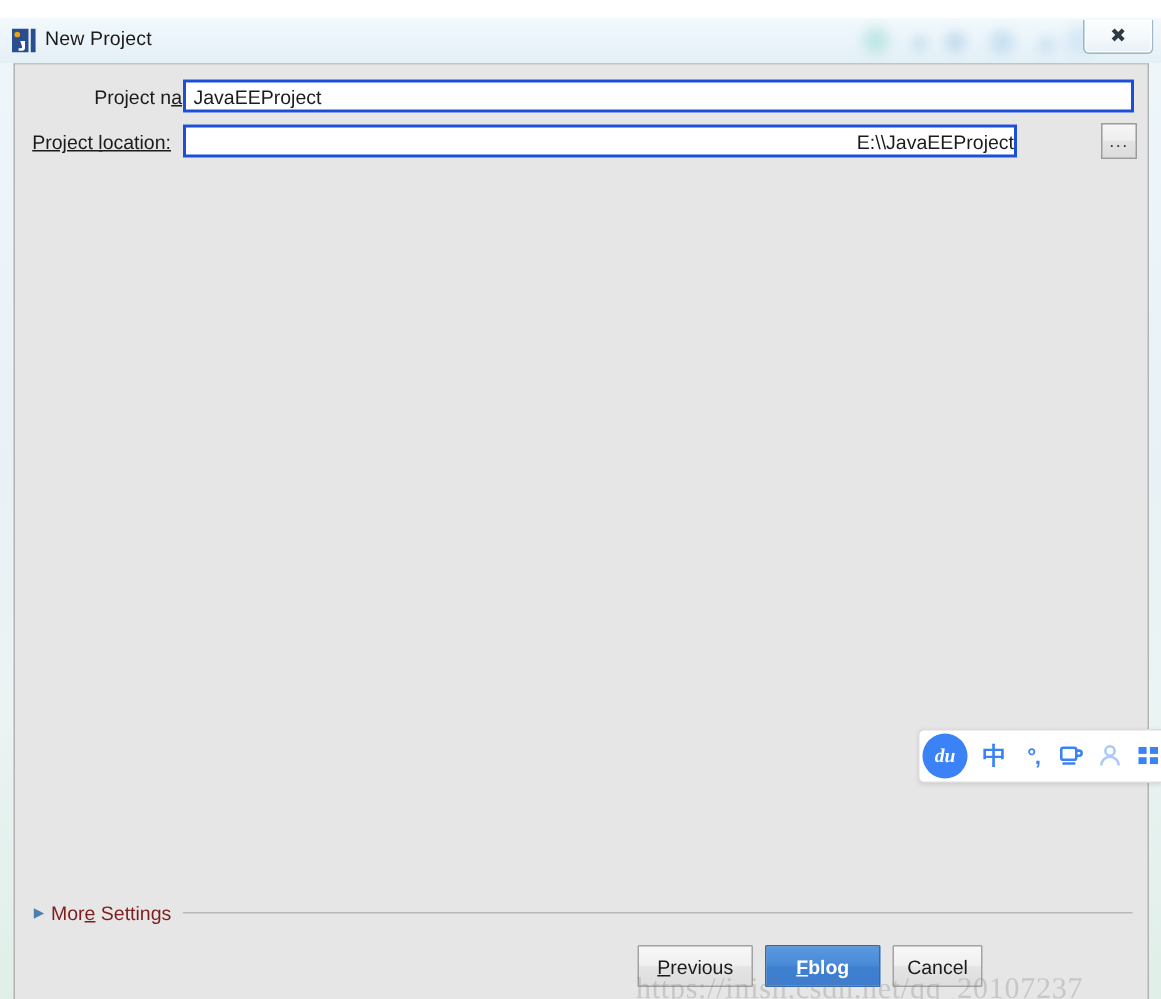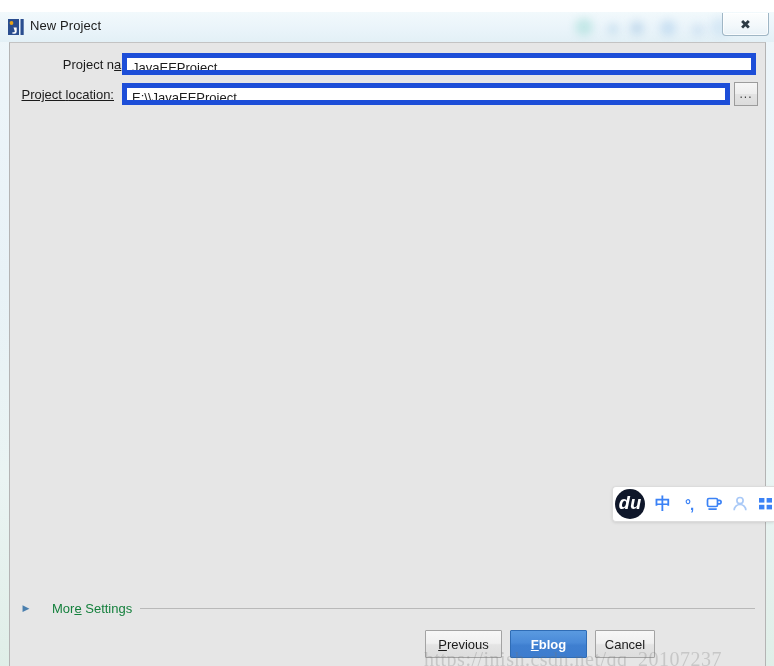--- a/index.html
+++ b/index.html
@@ -103,35 +103,35 @@
   }
   .form-label .uline { text-decoration: underline; }
 
   #label-project-name { left: 0px; top: 14px; width: 104px; margin-left: 29px; }
   #label-project-location { left: 0px; top: 44px; width: 104px; text-decoration: underline; }
 
   .text-field {
     position: absolute;
     height: 22px;
     background: #ffffff;
-    border: 5px solid #1d4ed8;
+    border: 2px solid #1d4ed8;
     box-sizing: border-box;
     font-size: 13px;
     color: #1b1b1b;
     line-height: 20px;
     padding: 0 0 12px 5px;
     white-space: nowrap;
     overflow: hidden;
     cursor: text;
   }
   #field-project-name {
     left: 112px; top: 10px; width: 634px;
   }
   #field-project-location {
-    left: 112px; top: 40px; width: 608px;
+    left: 112px; top: 40px; width: 556px; text-align: right;
   }
   #browse-button {
     position: absolute;
     left: 724px; top: 39px;
     width: 24px; height: 24px;
     background: linear-gradient(to bottom, #f6f6f6 0%, #eeeeee 48%, #e3e3e3 52%, #dcdcdc 100%);
     border: 1px solid #9c9c9c;
     box-sizing: border-box;
     display: flex;
     align-items: center;
@@ -158,23 +158,23 @@
     width: 12px;
     display: flex;
     align-items: center;
     justify-content: center;
     color: #4a7fae;
     font-size: 9px;
     line-height: 1;
   }
   #more-settings-label {
     font-size: 13px;
-    color: #15803d;
-    white-space: nowrap;
-    margin-left: 20px;
+    color: #7f1d1d;
+    white-space: nowrap;
+    margin-left: 2px;
   }
   #more-settings-label .uline { text-decoration: underline; }
   #more-settings-separator {
     flex: 1;
     height: 1px;
     background: #b9b9b9;
     margin-left: 8px;
     margin-right: 2px;
   }
 
@@ -226,30 +226,30 @@
     border-radius: 4px 0 0 4px;
     box-shadow: 0 1px 3px rgba(0,0,0,.10);
     display: flex;
     align-items: center;
     box-sizing: border-box;
   }
   #ime-logo {
     width: 30px; height: 30px;
     margin-left: 2px;
     border-radius: 50%;
-    background: #0f172a;
+    background: #3b82f6;
     color: #ffffff;
-    font-size: 19px;
+    font-size: 13px;
     font-style: italic;
     font-weight: bold;
     display: flex;
     align-items: center;
     justify-content: center;
     flex: none;
-    font-family: Liberation Mono, monospace;
+    font-family: Liberation Serif, serif;
   }
   .ime-item {
     flex: none;
     display: flex;
     align-items: center;
     justify-content: center;
     color: #3b82f6;
     cursor: default;
   }
   #ime-cn {

